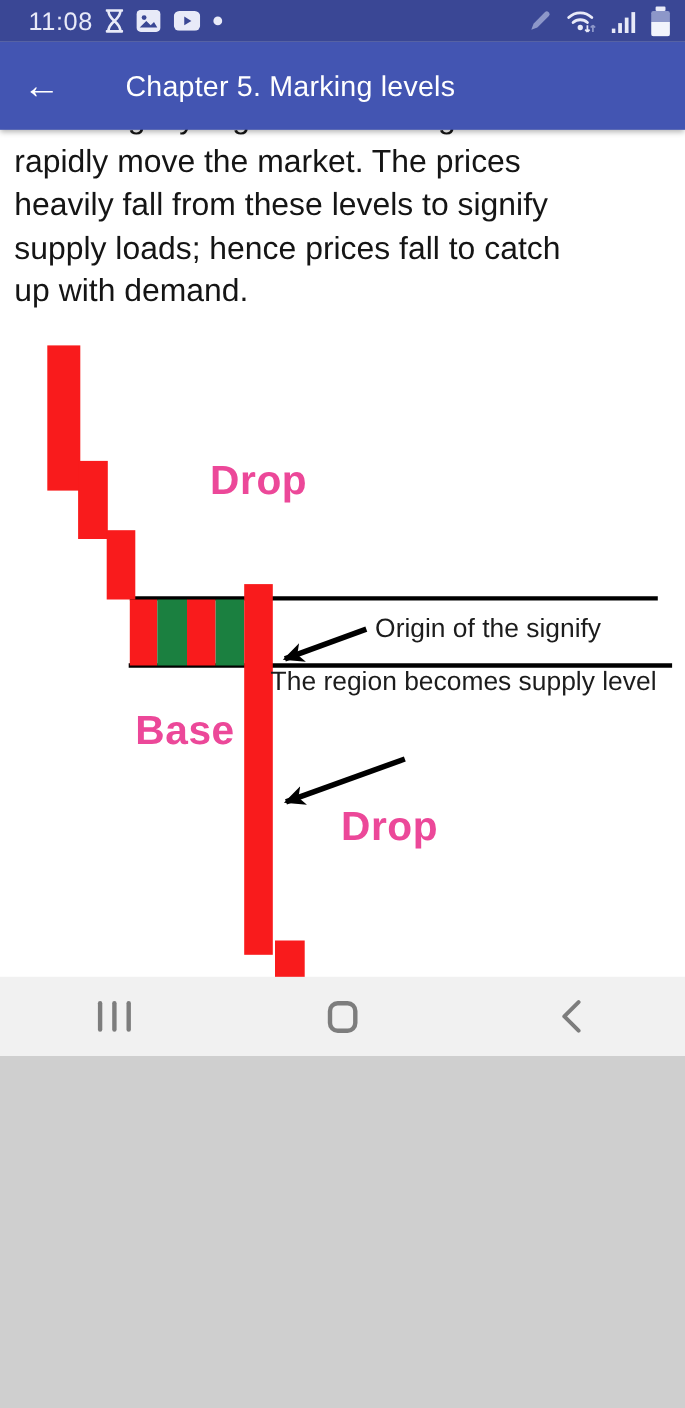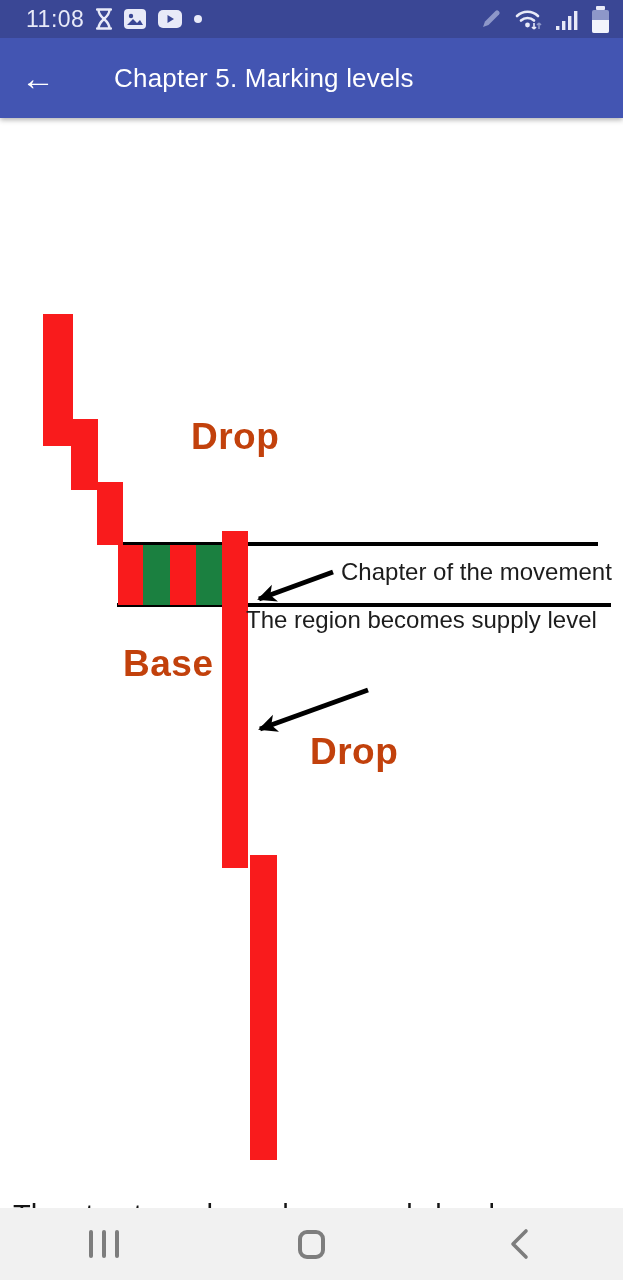--- a/index.html
+++ b/index.html
@@ -1,18 +1,18 @@
 <!DOCTYPE html>
 <html><head>
 <meta charset="utf-8">
 <style>
   html,body{margin:0;padding:0;background:#cfcfcf;}
   *{box-sizing:border-box;}
   .screen{
-    position:relative;width:623px;height:1280px;margin:0 auto;
+    position:relative;width:623px;height:960px;margin:0 auto;
     background:#ffffff;overflow:hidden;
     font-family:"Liberation Sans", sans-serif;
   }
   
   .status-bar{
     position:absolute;top:0;left:0;width:623px;height:38px;
     background:#3a4795;color:#e8eaf8;z-index:40;
     display:flex;align-items:center;justify-content:space-between;
     padding:0 14px 0 26px;
   }
@@ -40,21 +40,21 @@
     position:absolute;top:88px;left:13px;width:600px;z-index:5;
     font-size:29px;line-height:39.6px;color:#151515;
   }
   .article .line{white-space:nowrap;}
   .next-para{
     position:absolute;top:1196px;left:13px;width:600px;z-index:5;
     font-size:29px;line-height:39.6px;color:#151515;white-space:nowrap;
   }
   
   .diagram-svg{position:absolute;top:0;left:0;z-index:4;pointer-events:none;}
-  .dg-label{position:absolute;z-index:6;color:#c2410c;white-space:nowrap;}
+  .dg-label{position:absolute;z-index:6;color:#ec4899;white-space:nowrap;}
   .dg-bold{font-weight:bold;font-size:37px;letter-spacing:0.5px;}
   .dg-note{font-size:24px;color:#1c1c1c;}
   
   .nav-bar{
     position:absolute;bottom:0;left:0;width:623px;height:72px;
     background:#f1f1f1;z-index:40;
     display:flex;align-items:center;
   }
   .nav-slot{flex:1;display:flex;justify-content:center;align-items:center;cursor:pointer;}
   .recents-icon{display:flex;gap:9px;}
@@ -119,20 +119,27 @@
           </span>
       </span>
     </div>
   </div>
 
   <div class="app-bar">
     <div class="back-btn">←</div>
     <div class="app-title">Chapter 5. Marking levels</div>
   </div>
 
+  <div class="article">
+    <div class="line">levels signify regions where big sellers</div>
+    <div class="line">rapidly move the market. The prices</div>
+    <div class="line">heavily fall from these levels to signify</div>
+    <div class="line">supply loads; hence prices fall to catch</div>
+    <div class="line">up with demand.</div>
+  </div>
 
   <svg class="diagram-svg" width="623" height="1280" viewBox="0 0 623 1280">
     <defs>
       <marker id="ah" markerUnits="userSpaceOnUse" markerWidth="22" markerHeight="20" refX="17" refY="9" orient="auto">
         <path d="M0 0 L19 9 L0 18 L5 9 Z" fill="#000"></path>
       </marker>
     </defs>
 
     <line x1="118" y1="544" x2="598" y2="544" stroke="#000" stroke-width="4"></line>
     <line x1="117" y1="605" x2="611" y2="605" stroke="#000" stroke-width="4"></line>
@@ -147,21 +154,21 @@
     <rect x="196" y="545" width="26" height="60" fill="#1b8040"></rect>
 
     <rect x="222" y="531" width="26" height="337" fill="#f91b1c"></rect>
     <rect x="250" y="855" width="27" height="305" fill="#f91b1c"></rect>
 
     <line x1="333" y1="572" x2="259" y2="599" stroke="#000" stroke-width="5" marker-end="url(#ah)"></line>
     <line x1="368" y1="690" x2="260" y2="729" stroke="#000" stroke-width="5" marker-end="url(#ah)"></line>
   </svg>
 
   <div class="dg-label dg-bold" style="left:191px;top:416px;">Drop</div>
-  <div class="dg-label dg-note" style="left:341px;top:558px;">Chapter of the movement</div>
+  <div class="dg-label dg-note" style="left:341px;top:558px;">Origin of the signify</div>
   <div class="dg-label dg-note" style="left:246px;top:606px;">The region becomes supply level</div>
   <div class="dg-label dg-bold" style="left:123px;top:631px;margin-top:12px;">Base</div>
   <div class="dg-label dg-bold" style="left:310px;top:731px;">Drop</div>
 
   <div class="next-para">The structure shows how supply levels</div>
 
   <div class="nav-bar">
     <div class="nav-slot">
       <span class="recents-icon">
           <i></i>

